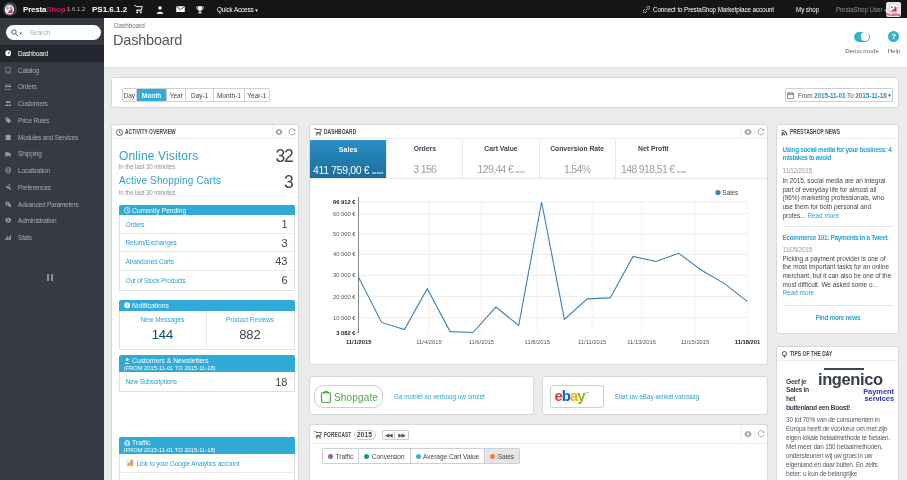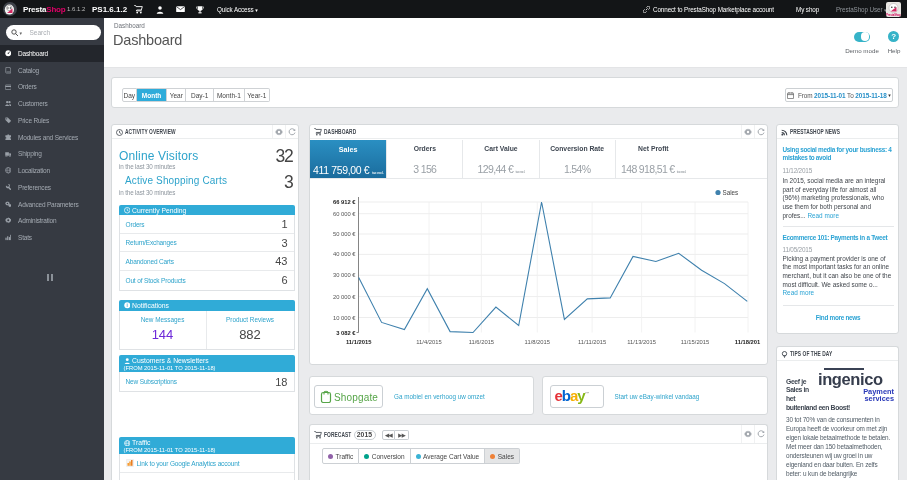--- a/index.html
+++ b/index.html
@@ -232,21 +232,21 @@
           <svg width="8" height="8" viewBox="0 0 8 8">
             <path d="M6.8 2.4 A3 3 0 1 0 7 4.6" fill="none" stroke="#a2a7ad" stroke-width="1"></path>
             <path d="M7.2 0.8 L7.2 3 L5 3 Z" fill="#a2a7ad"></path>
           </svg>
         </div>
     </div>
   </div>
   <div class="abs blue" style="left:7px;top:23.5px;font-size:12px;letter-spacing:0.15px">Online Visitors</div>
   <div class="abs" style="right:5.5px;top:22.5px;font-size:17.5px;letter-spacing:-1.2px;line-height:1;color:#454545">32</div>
   <div class="abs" style="left:7px;top:37.5px;font-size:6.3px;letter-spacing:-0.15px;color:#8d959d">in the last 30 minutes</div>
-  <div class="abs blue" style="left:13px;top:50px;font-size:10px;letter-spacing:0.15px">Active Shopping Carts</div>
+  <div class="abs blue" style="left:7px;top:50px;font-size:10px;letter-spacing:0.15px">Active Shopping Carts</div>
   <div class="abs" style="right:5.5px;top:49px;font-size:17.5px;letter-spacing:-1.2px;line-height:1;color:#454545">3</div>
   <div class="abs" style="left:7px;top:64px;font-size:6.3px;letter-spacing:-0.15px;color:#8d959d">in the last 30 minutes</div>
 
   <div class="abs sechead" style="left:6.5px;top:80px;width:176px;height:10.3px;font-size:6.8px;line-height:6.8px">
     <svg style="display:inline-block;vertical-align:-1px;margin-right:2px" width="6.5" height="6.5" viewBox="0 0 7 7">
         <circle cx="3.5" cy="3.5" r="3" fill="none" stroke="#fff" stroke-width="0.8"></circle>
         <path d="M3.5 1.8 L3.5 3.7 L4.9 4.4" stroke="#fff" stroke-width="0.8" fill="none"></path>
       </svg>Currently Pending
   </div>
   <div class="abs tbl" style="left:6.5px;top:90.3px;width:176px">
@@ -270,21 +270,21 @@
 
   <div class="abs sechead" style="left:6.5px;top:175.4px;width:176px;height:10.3px;font-size:6.8px;line-height:6.8px">
     <svg style="display:inline-block;vertical-align:-1px;margin-right:2px" width="6.5" height="6.5" viewBox="0 0 7 7">
         <circle cx="3.5" cy="3.5" r="3.2" fill="#fff"></circle>
         <text x="3.5" y="5.4" font-size="5" fill="#30abd7" text-anchor="middle" font-weight="bold">i</text>
       </svg>Notifications
   </div>
   <div class="abs tbl" style="left:6.5px;top:185.7px;width:176px;height:39.5px;display:flex">
     <div style="width:50%;border-right:1px solid #e8eaec;text-align:center">
       <div class="blue" style="font-size:6.4px;margin-top:5px">New Messages</div>
-      <div style="font-size:13px;color:#6d28d9;margin-top:4px">144</div>
+      <div style="font-size:13px;color:#0c4a6e;margin-top:4px">144</div>
     </div>
     <div style="width:50%;text-align:center">
       <div class="blue" style="font-size:6.4px;margin-top:5px">Product Reviews</div>
       <div style="font-size:13px;color:#454545;margin-top:4px">882</div>
     </div>
   </div>
 
   <div class="abs sechead" style="left:6.5px;top:230px;width:176px;height:17px;font-size:6.8px;line-height:8px">
     <svg style="display:inline-block;vertical-align:-1px;margin-right:2px" width="6.5" height="6.5" viewBox="0 0 9 9">
         <circle cx="4.5" cy="2.3" r="2" fill="#fff"></circle>
@@ -405,21 +405,21 @@
         <text x="331.6" y="163" font-size="5.8" text-anchor="middle" fill="#555">11/13/2015</text>
         <text x="385" y="163" font-size="5.8" text-anchor="middle" fill="#555">11/15/2015</text>
         <text x="437.5" y="163" font-size="5.8" text-anchor="middle" fill="#222" font-weight="bold">11/18/201</text>
         <circle cx="408" cy="11.5" r="2.6" fill="#3f81ad"></circle>
         <text x="412.5" y="13.7" font-size="6.3" fill="#444">Sales</text>
       </svg>
     </div>
 </div>
 
 <div class="panel" style="left:309px;top:376.3px;width:225.4px;height:38.8px">
-  <div class="abs" style="left:4px;top:7.5px;width:69px;height:23.4px;border:1px solid #cbd0d4;border-radius:3px;background:#fff">
+  <div class="abs" style="left:4px;top:7.5px;width:69px;height:23.4px;border:1px solid #cbd0d4;border-radius:9px;background:#fff">
     <svg class="abs" style="left:5px;top:4.5px" width="12" height="13" viewBox="0 0 12 13">
         <rect x="1.5" y="2.5" width="9" height="10" rx="1.8" fill="none" stroke="#56a548" stroke-width="1.2"></rect>
         <path d="M4 4.5 L4 2.8 C4 0.8 8 0.8 8 2.8 L8 4.5" fill="none" stroke="#56a548" stroke-width="1.1"></path>
       </svg>
     <span class="abs" style="left:19px;top:6px;font-size:10px;letter-spacing:0.15px;color:#56a548;font-weight:500">Shopgate</span>
   </div>
   <div class="abs blue" style="left:84px;top:16px;font-size:6.3px">Ga mobiel en verhoog uw omzet</div>
 </div>
 <div class="panel" style="left:541.5px;top:376.3px;width:226.5px;height:38.8px">
   <div class="abs" style="left:7px;top:7.5px;width:54.5px;height:23.4px;border:1px solid #cbd0d4;border-radius:3px;background:#fff">

